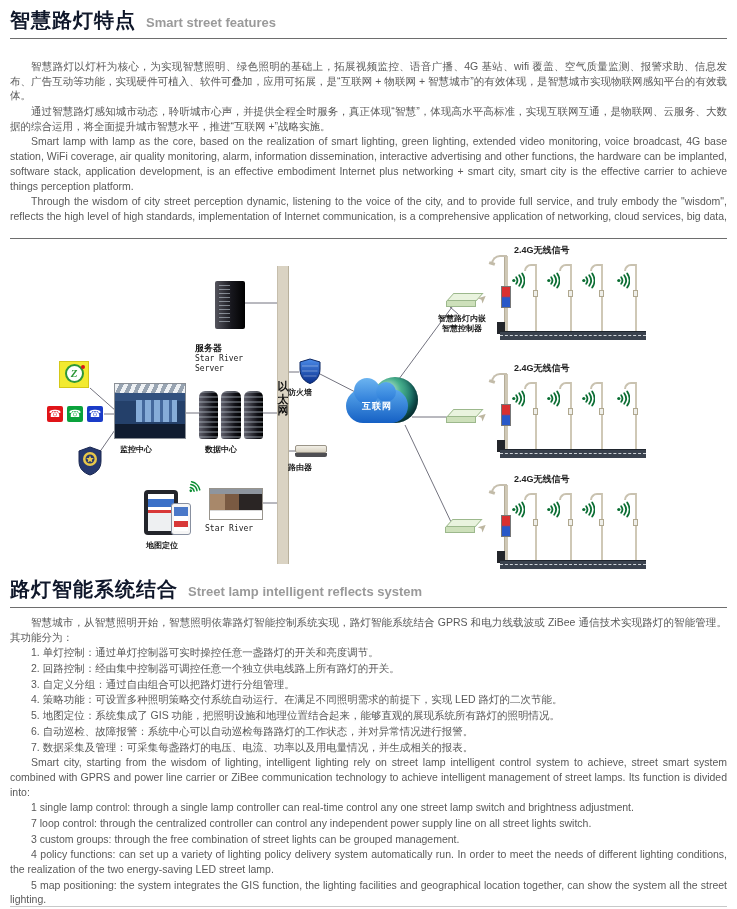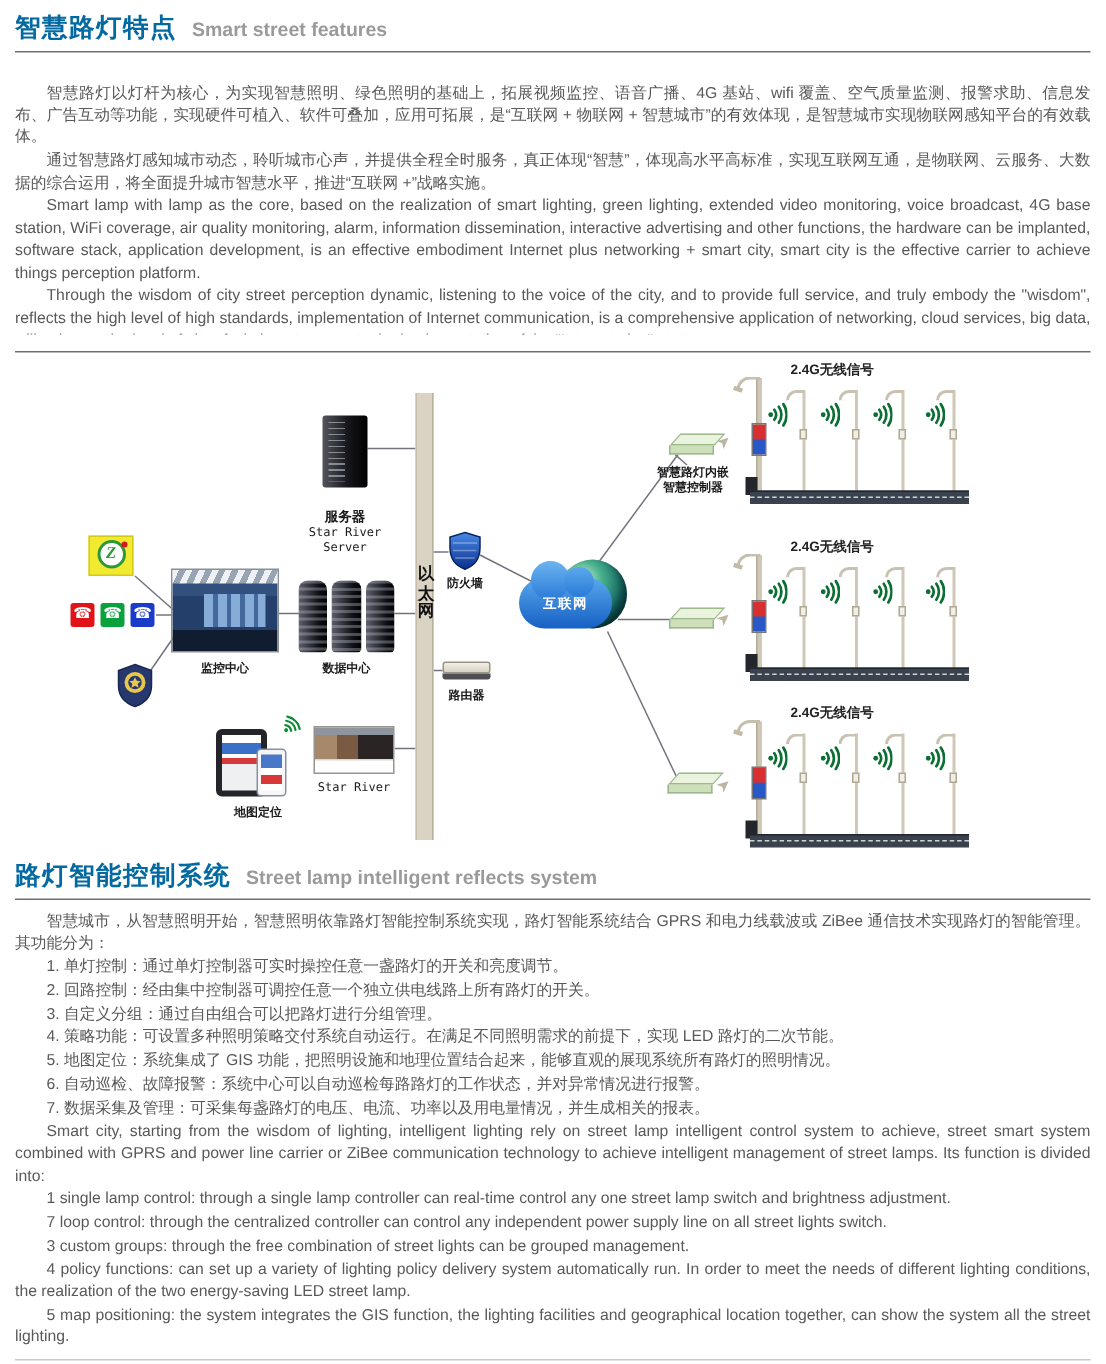--- a/index.html
+++ b/index.html
@@ -3,33 +3,33 @@
 <meta charset="utf-8">
 <style>
   * { margin:0; padding:0; box-sizing:border-box; }
   html,body { width:737px; height:909px; overflow:hidden; background:#ffffff;
     font-family:"Liberation Sans", sans-serif; }
   .page { width:737px; height:909px; padding:0 10px; position:relative; }
 
   
   .section-hd { display:flex; align-items:baseline; gap:10px;
     padding:7px 0 4px; border-bottom:1px solid #6e6e6e; }
-  .section-hd .zh { font-size:17px; font-weight:bold; color:#0369a1; letter-spacing:1px; }
+  .section-hd .zh { font-size:20px; font-weight:bold; color:#0f172a; letter-spacing:1px; }
   .section-hd .en { font-size:13px; font-weight:bold; color:#9a9a9a; }
 
   
   .textblock { margin-top:7px; }
   .textblock p { font-size:10.5px; line-height:1.40; color:#595959;
     text-align:justify; text-indent:2em; margin-bottom:1px; }
   .features-text { height:168px; overflow:hidden;margin-top:20px; }
 
   
   .diagram { position:relative; height:328px; margin:2px -10px 0; width:737px; }
   .diagram .links { position:absolute; left:0; top:0; }
-  .dg-label { position:absolute; font-size:8px; color:#1a1a1a; text-align:center; line-height:1.25; }
+  .dg-label { position:absolute; font-size:8px; color:#1a1a1a; text-align:left; line-height:1.25; }
   .mono { font-family:"DejaVu Sans Mono", monospace; }
 
   .server-tower { position:absolute; left:215px; top:40px; width:30px; height:48px;
     background:linear-gradient(90deg,#55555e 0%,#17171d 55%,#000 100%); border-radius:2px; }
   .server-tower .slots { position:absolute; left:4px; top:4px; bottom:4px; width:11px;
     background:repeating-linear-gradient(180deg,rgba(200,210,220,.55) 0 1px,transparent 1px 4px); }
 
   .eth-bar { position:absolute; left:277px; top:25px; width:12px; height:298px;
     background:#dad3c3; border-left:1px solid #c6beac; border-right:1px solid #b8b09c; }
   .eth-text { position:absolute; left:277px; top:130px; width:12px; height:120px;
@@ -105,21 +105,21 @@
   .controller { position:absolute; width:34px; height:16px; }
   .controller .ctop { width:30px; height:8px; margin-left:4px; background:#e9f3de;
     border:1px solid #9cb88c; transform:skewX(-42deg); }
   .controller .cfront { width:30px; height:6px; background:#cde0ba; border:1px solid #9cb88c; border-top:none; }
 
   .c1-label { position:absolute; left:430px; top:73px; width:64px; font-size:8px;
     font-weight:bold; color:#1a1a1a; text-align:center; line-height:1.3; }
 
   
   .lamp-row { position:absolute; left:488px; width:170px; height:100px; }
-  .row-label { position:absolute; left:39px; top:0; font-size:9px; font-weight:bold; color:#222; }
+  .row-label { position:absolute; left:26px; top:0; font-size:9px; font-weight:bold; color:#222; }
   .arrow-ico { position:absolute; left:-10px; top:48px; color:#bdb6a0; font-size:11px;
     transform:rotate(-42deg); }
   .bigpole { position:absolute; left:16px; top:12px; width:4px; height:78px;
     background:#cfc8b6; border-left:1px solid #b4ac98; }
   .bigpole .arm { position:absolute; left:-14px; top:-1px; width:16px; height:9px;
     border-top:2px solid #c6bfae; border-left:2px solid #c6bfae; border-top-left-radius:9px; }
   .bigpole .armlamp { position:absolute; left:-16px; top:6px; width:6px; height:3px;
     background:#c2bba8; transform:rotate(18deg); }
   .bigpole .screen { position:absolute; left:-4px; top:30px; width:10px; height:22px;
     border:1px solid #777; background:linear-gradient(180deg,#d83030 0 46%,#2858c8 54% 100%); }
@@ -465,21 +465,21 @@
           </g>
           <circle cx="1.8" cy="8.5" r="1.6" fill="#0b6e33"></circle>
         </svg>
       <div class="road">
           <div class="dash"></div>
         </div>
     </div>
   </div>
 
   <div class="section-hd">
-    <span class="zh">路灯智能控制系统</span>
+    <span class="zh">路灯智能系统结合</span>
     <span class="en">Street lamp intelligent reflects system</span>
   </div>
 
   <div class="textblock">
     <p>智慧城市，从智慧照明开始，智慧照明依靠路灯智能控制系统实现，路灯智能系统结合 GPRS 和电力线载波或 ZiBee 通信技术实现路灯的智能管理。其功能分为：</p>
     <p>1. 单灯控制：通过单灯控制器可实时操控任意一盏路灯的开关和亮度调节。</p>
     <p>2. 回路控制：经由集中控制器可调控任意一个独立供电线路上所有路灯的开关。</p>
     <p>3. 自定义分组：通过自由组合可以把路灯进行分组管理。</p>
     <p>4. 策略功能：可设置多种照明策略交付系统自动运行。在满足不同照明需求的前提下，实现 LED 路灯的二次节能。</p>
     <p>5. 地图定位：系统集成了 GIS 功能，把照明设施和地理位置结合起来，能够直观的展现系统所有路灯的照明情况。</p>

